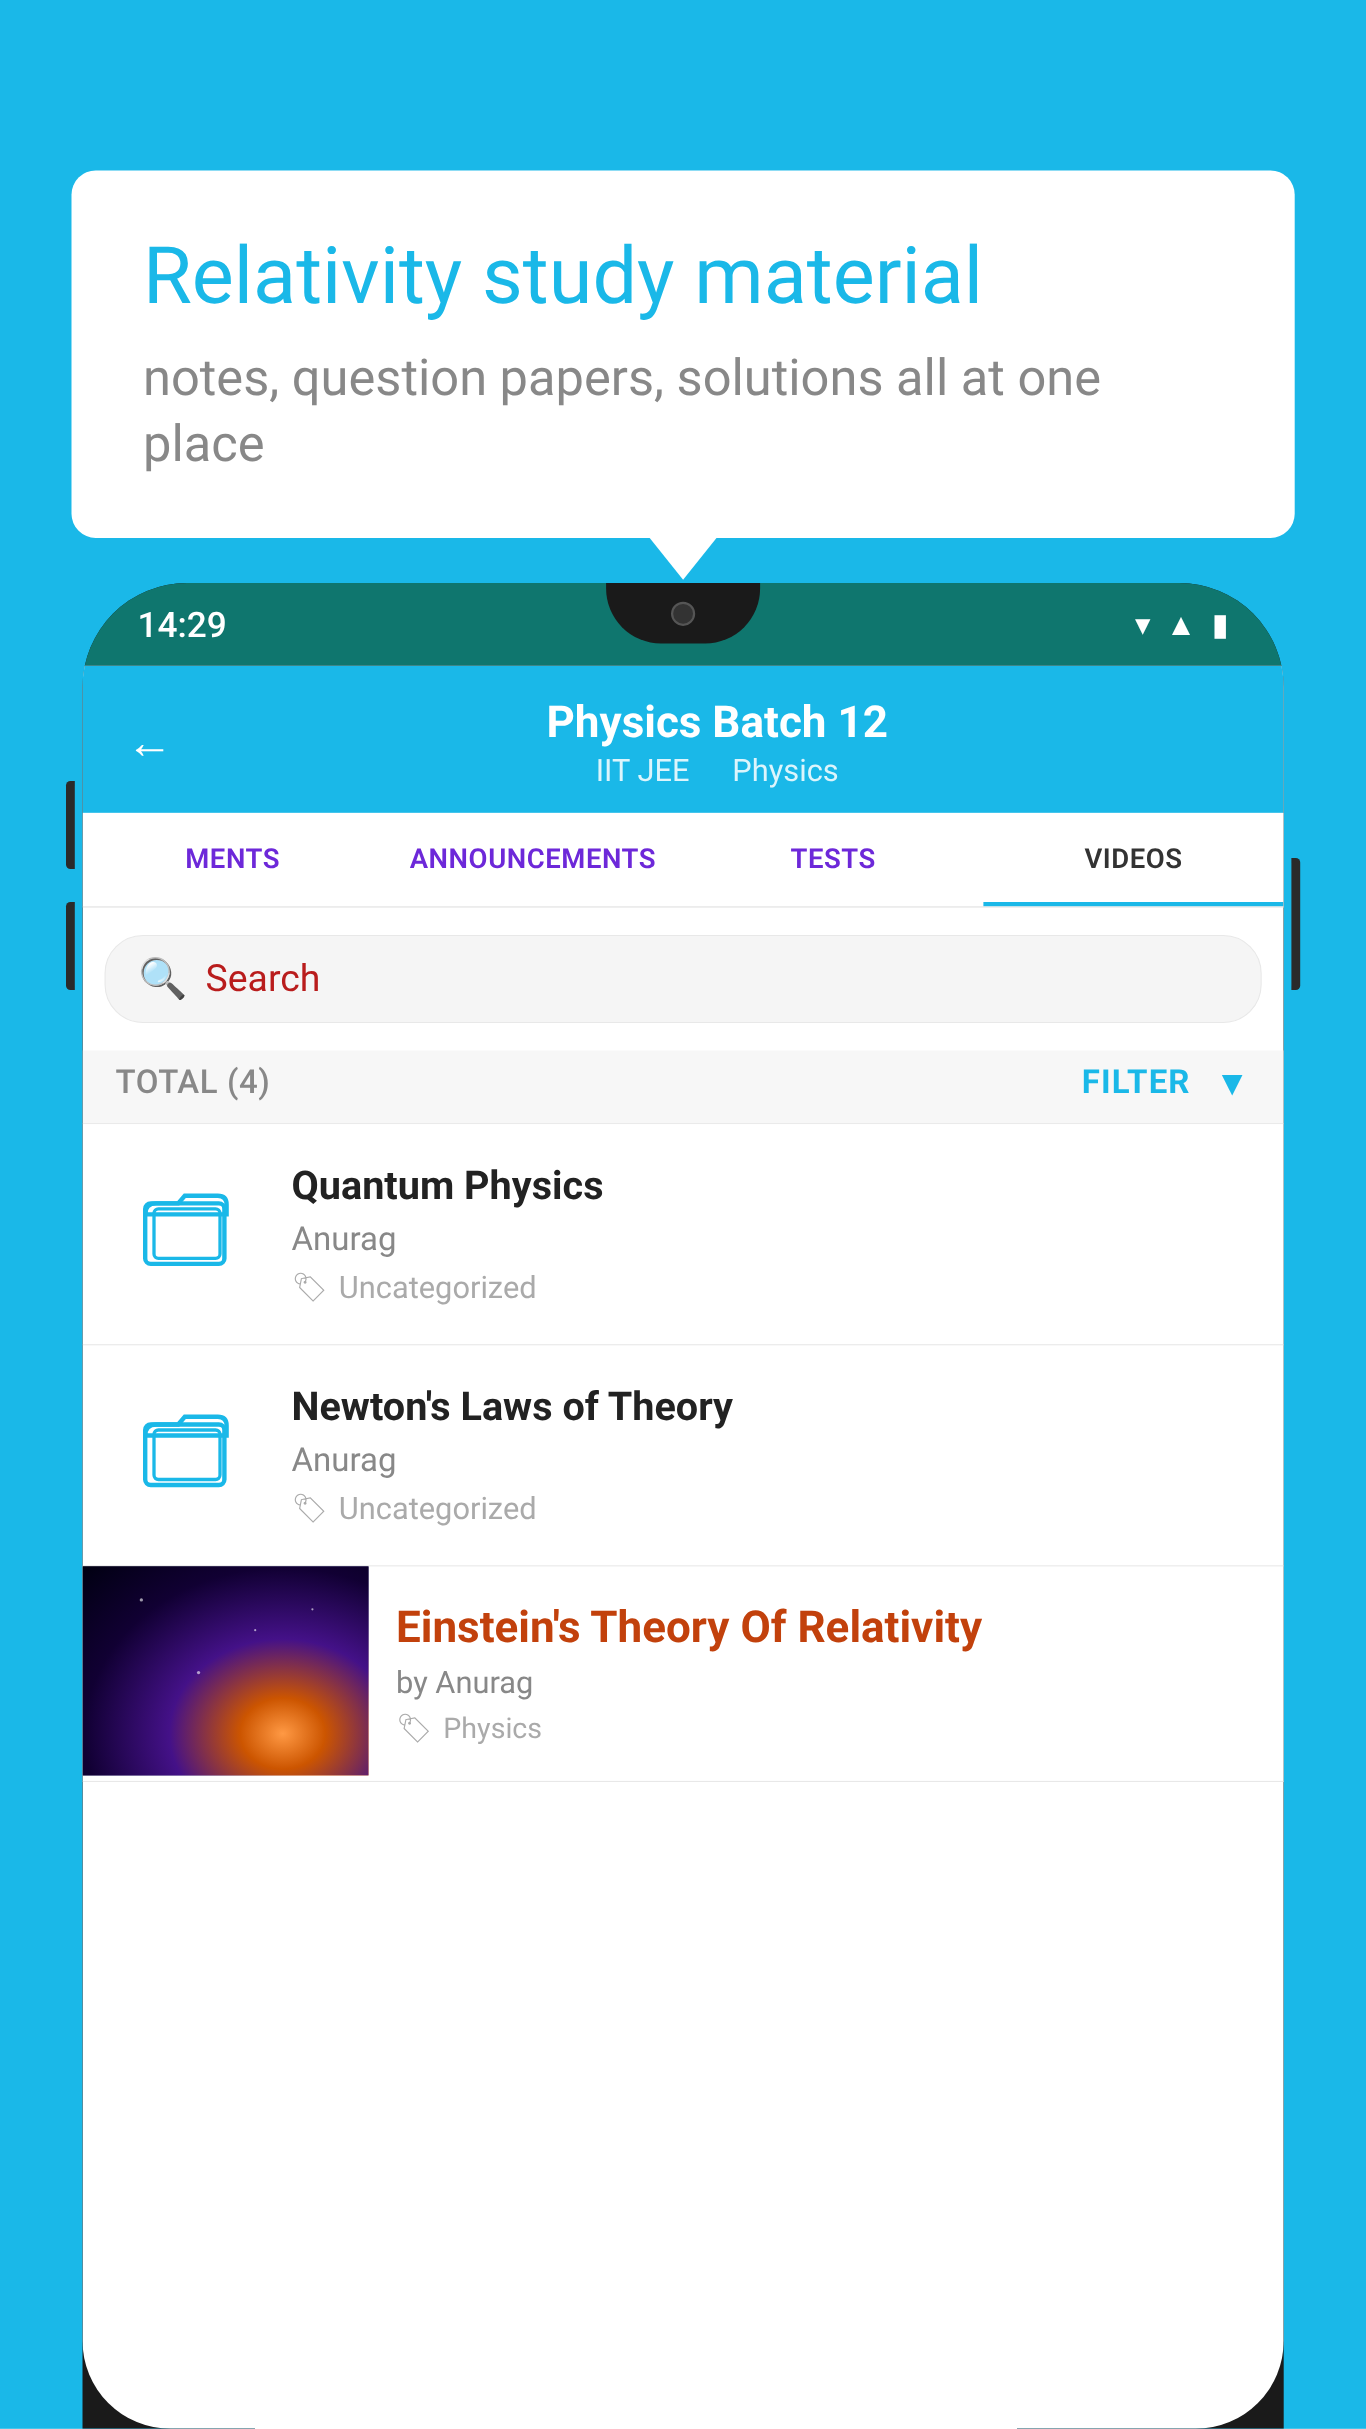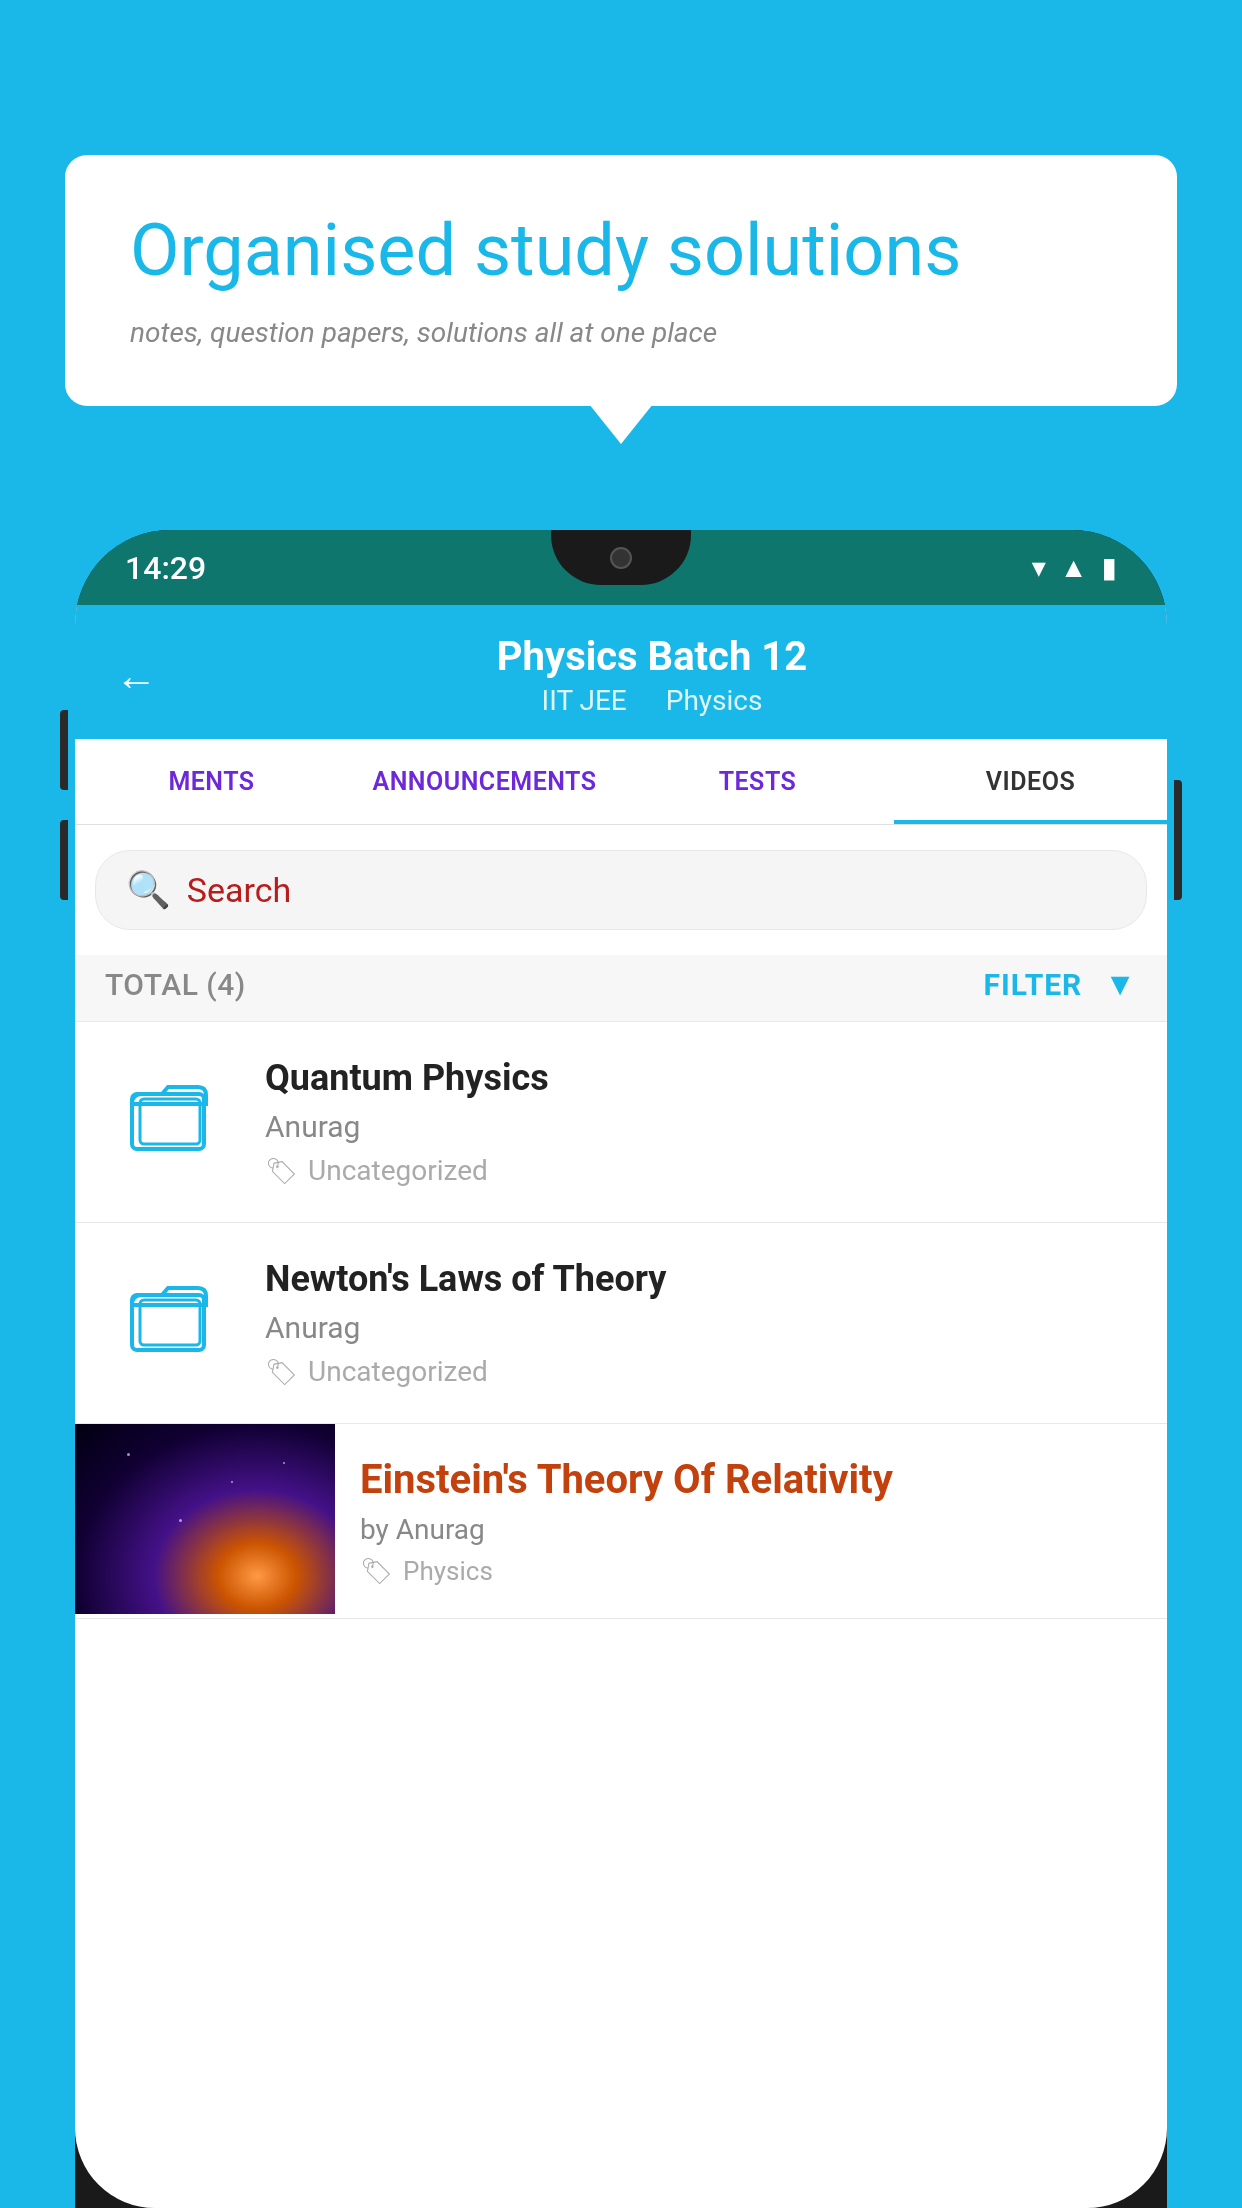--- a/index.html
+++ b/index.html
@@ -44,24 +44,23 @@
     .bubble-title {
       color: #1ab8e8;
       font-size: 72px;
       font-weight: 400;
       margin-bottom: 22px;
       line-height: 1.15;
     }
 
     .bubble-subtitle {
       color: #888;
-      font-size: 28px;
+      font-size: 46px;
       font-weight: 400;
       line-height: 1.3;
-      font-style: italic;
     }
 
     
     .phone-frame {
       position: absolute;
       top: 530px;
       left: 75px;
       right: 75px;
       bottom: 0;
       background: #1a1a1a;
@@ -402,21 +401,21 @@
       height: 120px;
       background: #2a2a2a;
       border-radius: 0 4px 4px 0;
     }
   </style>
 </head>
 <body>
 
 <div class="speech-bubble-container">
   <div class="speech-bubble">
-    <div class="bubble-title">Organised study solutions</div>
+    <div class="bubble-title">Relativity study material</div>
     <div class="bubble-subtitle">notes, question papers, solutions all at one place</div>
   </div>
 </div>
 
 <div class="phone-side-left"></div>
 <div class="phone-side-left2"></div>
 <div class="phone-side-right"></div>
 
 <div class="phone-frame">
 

